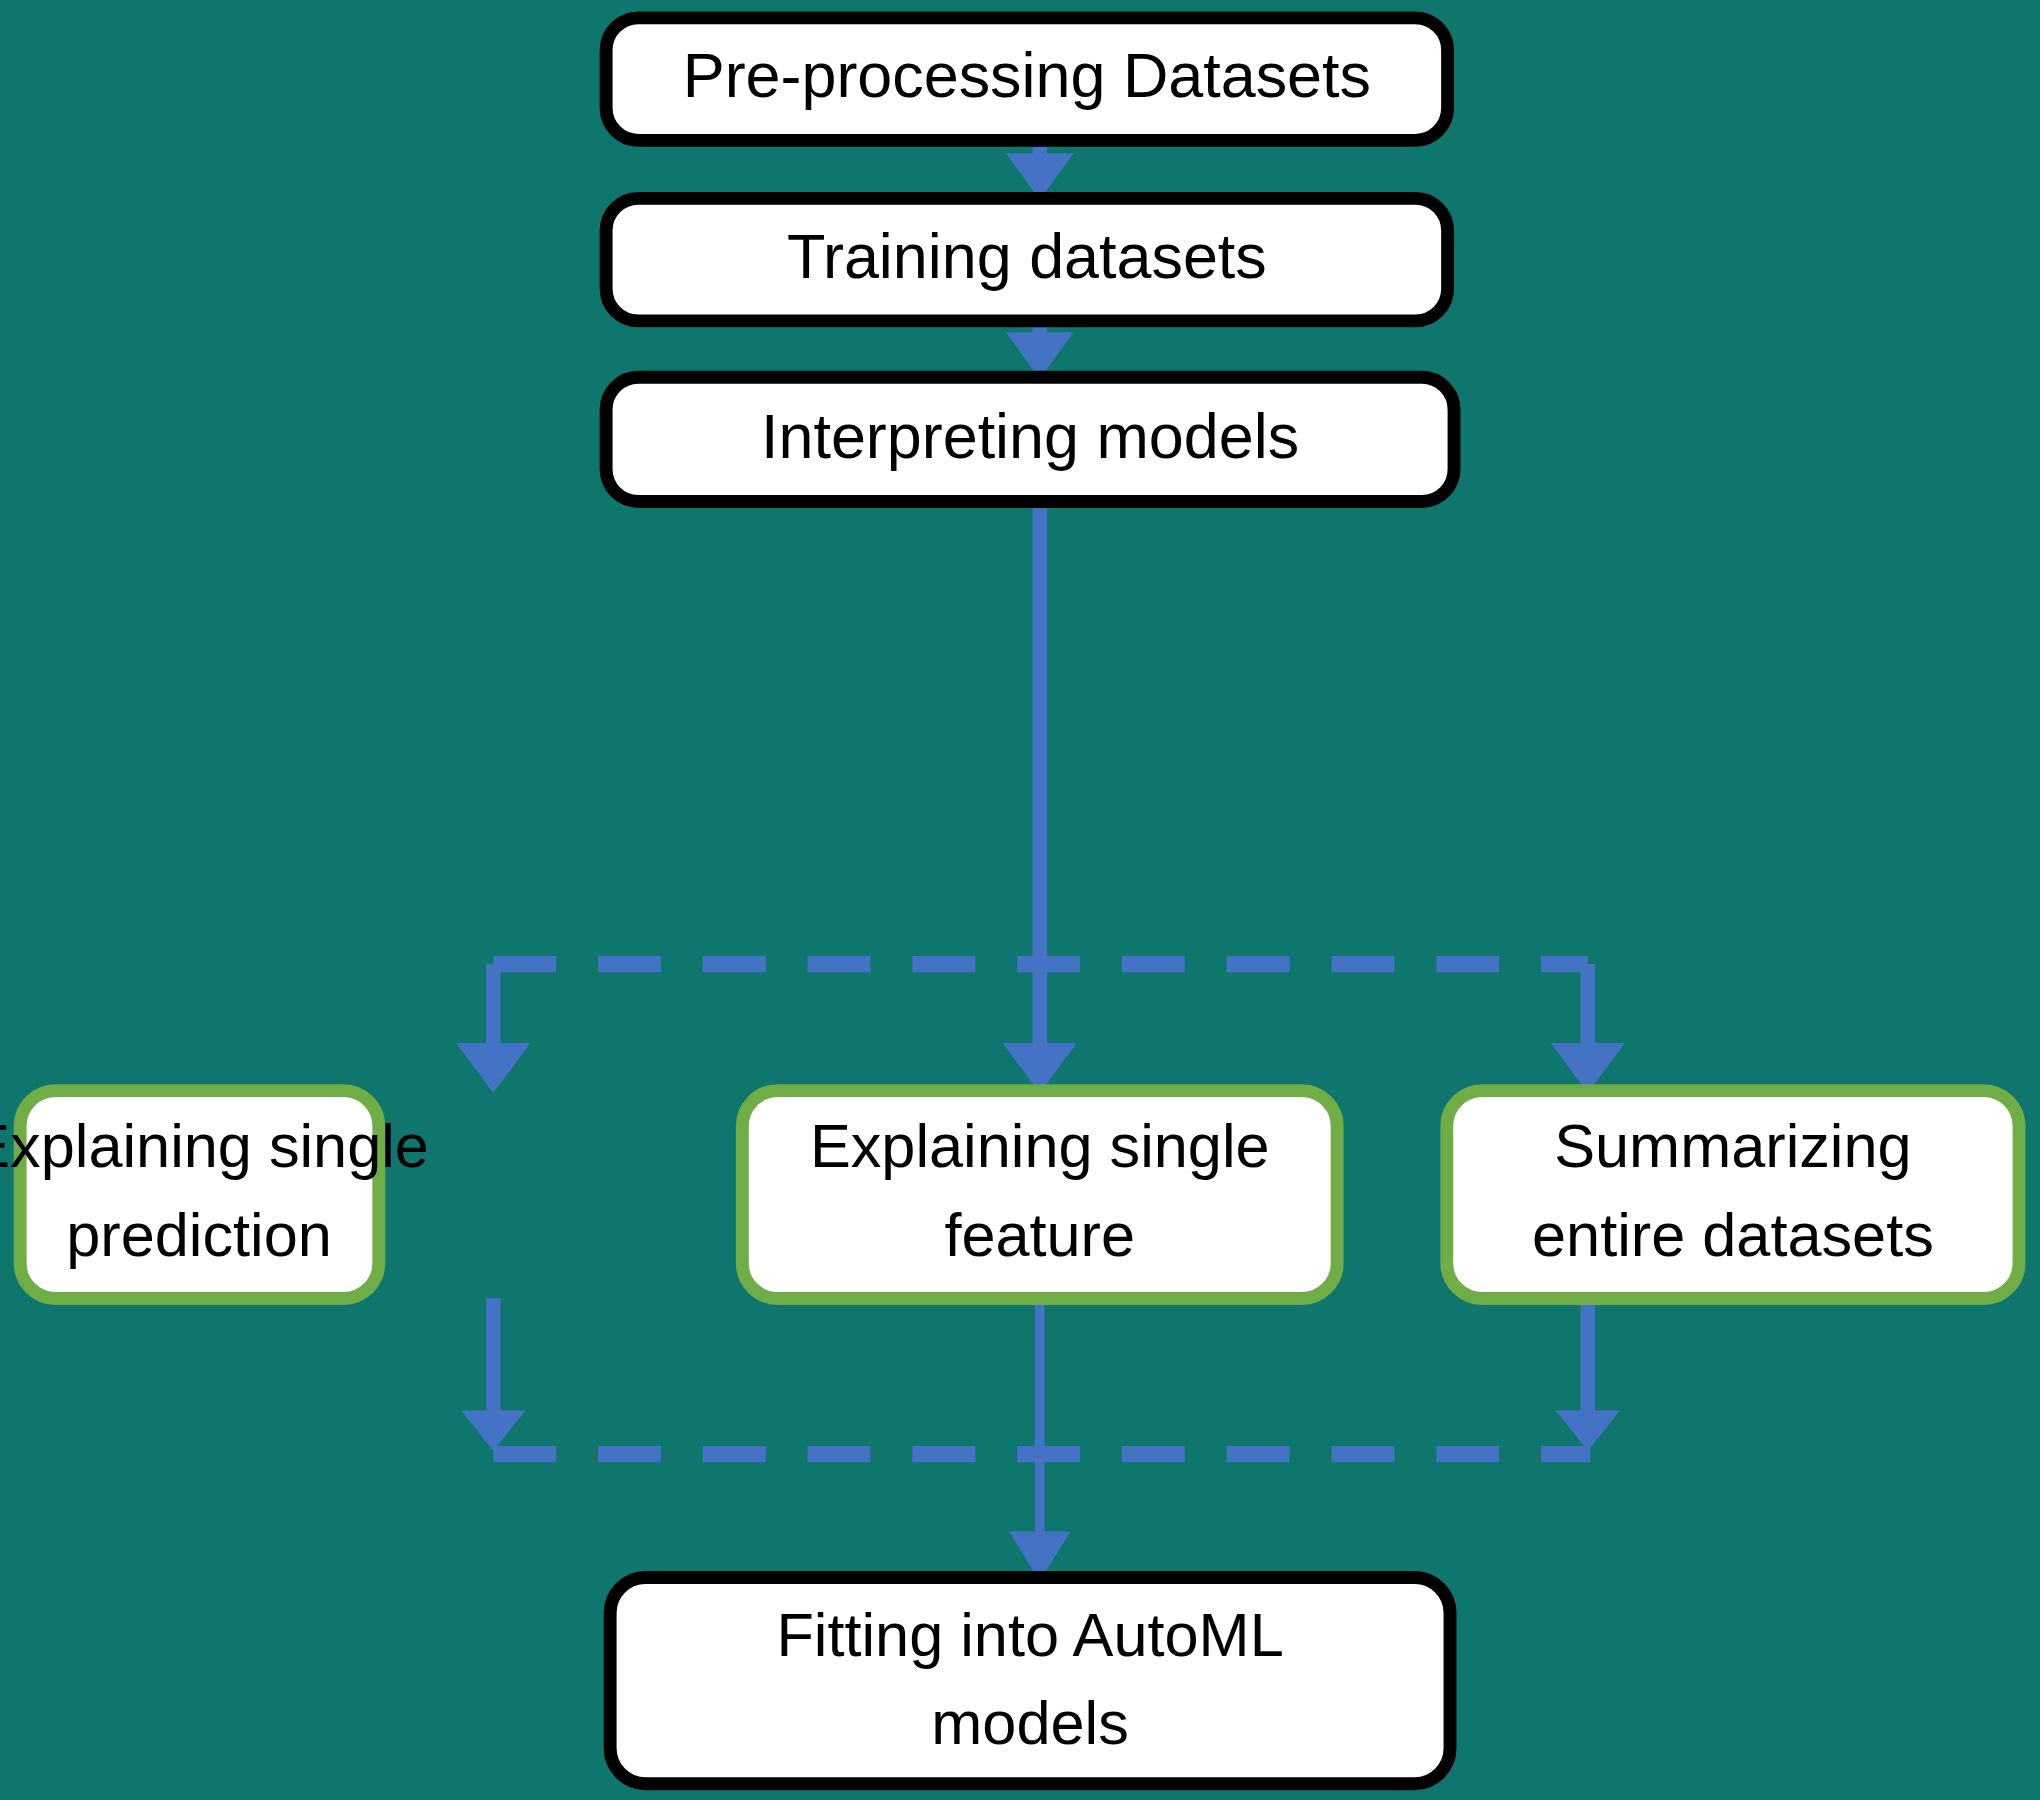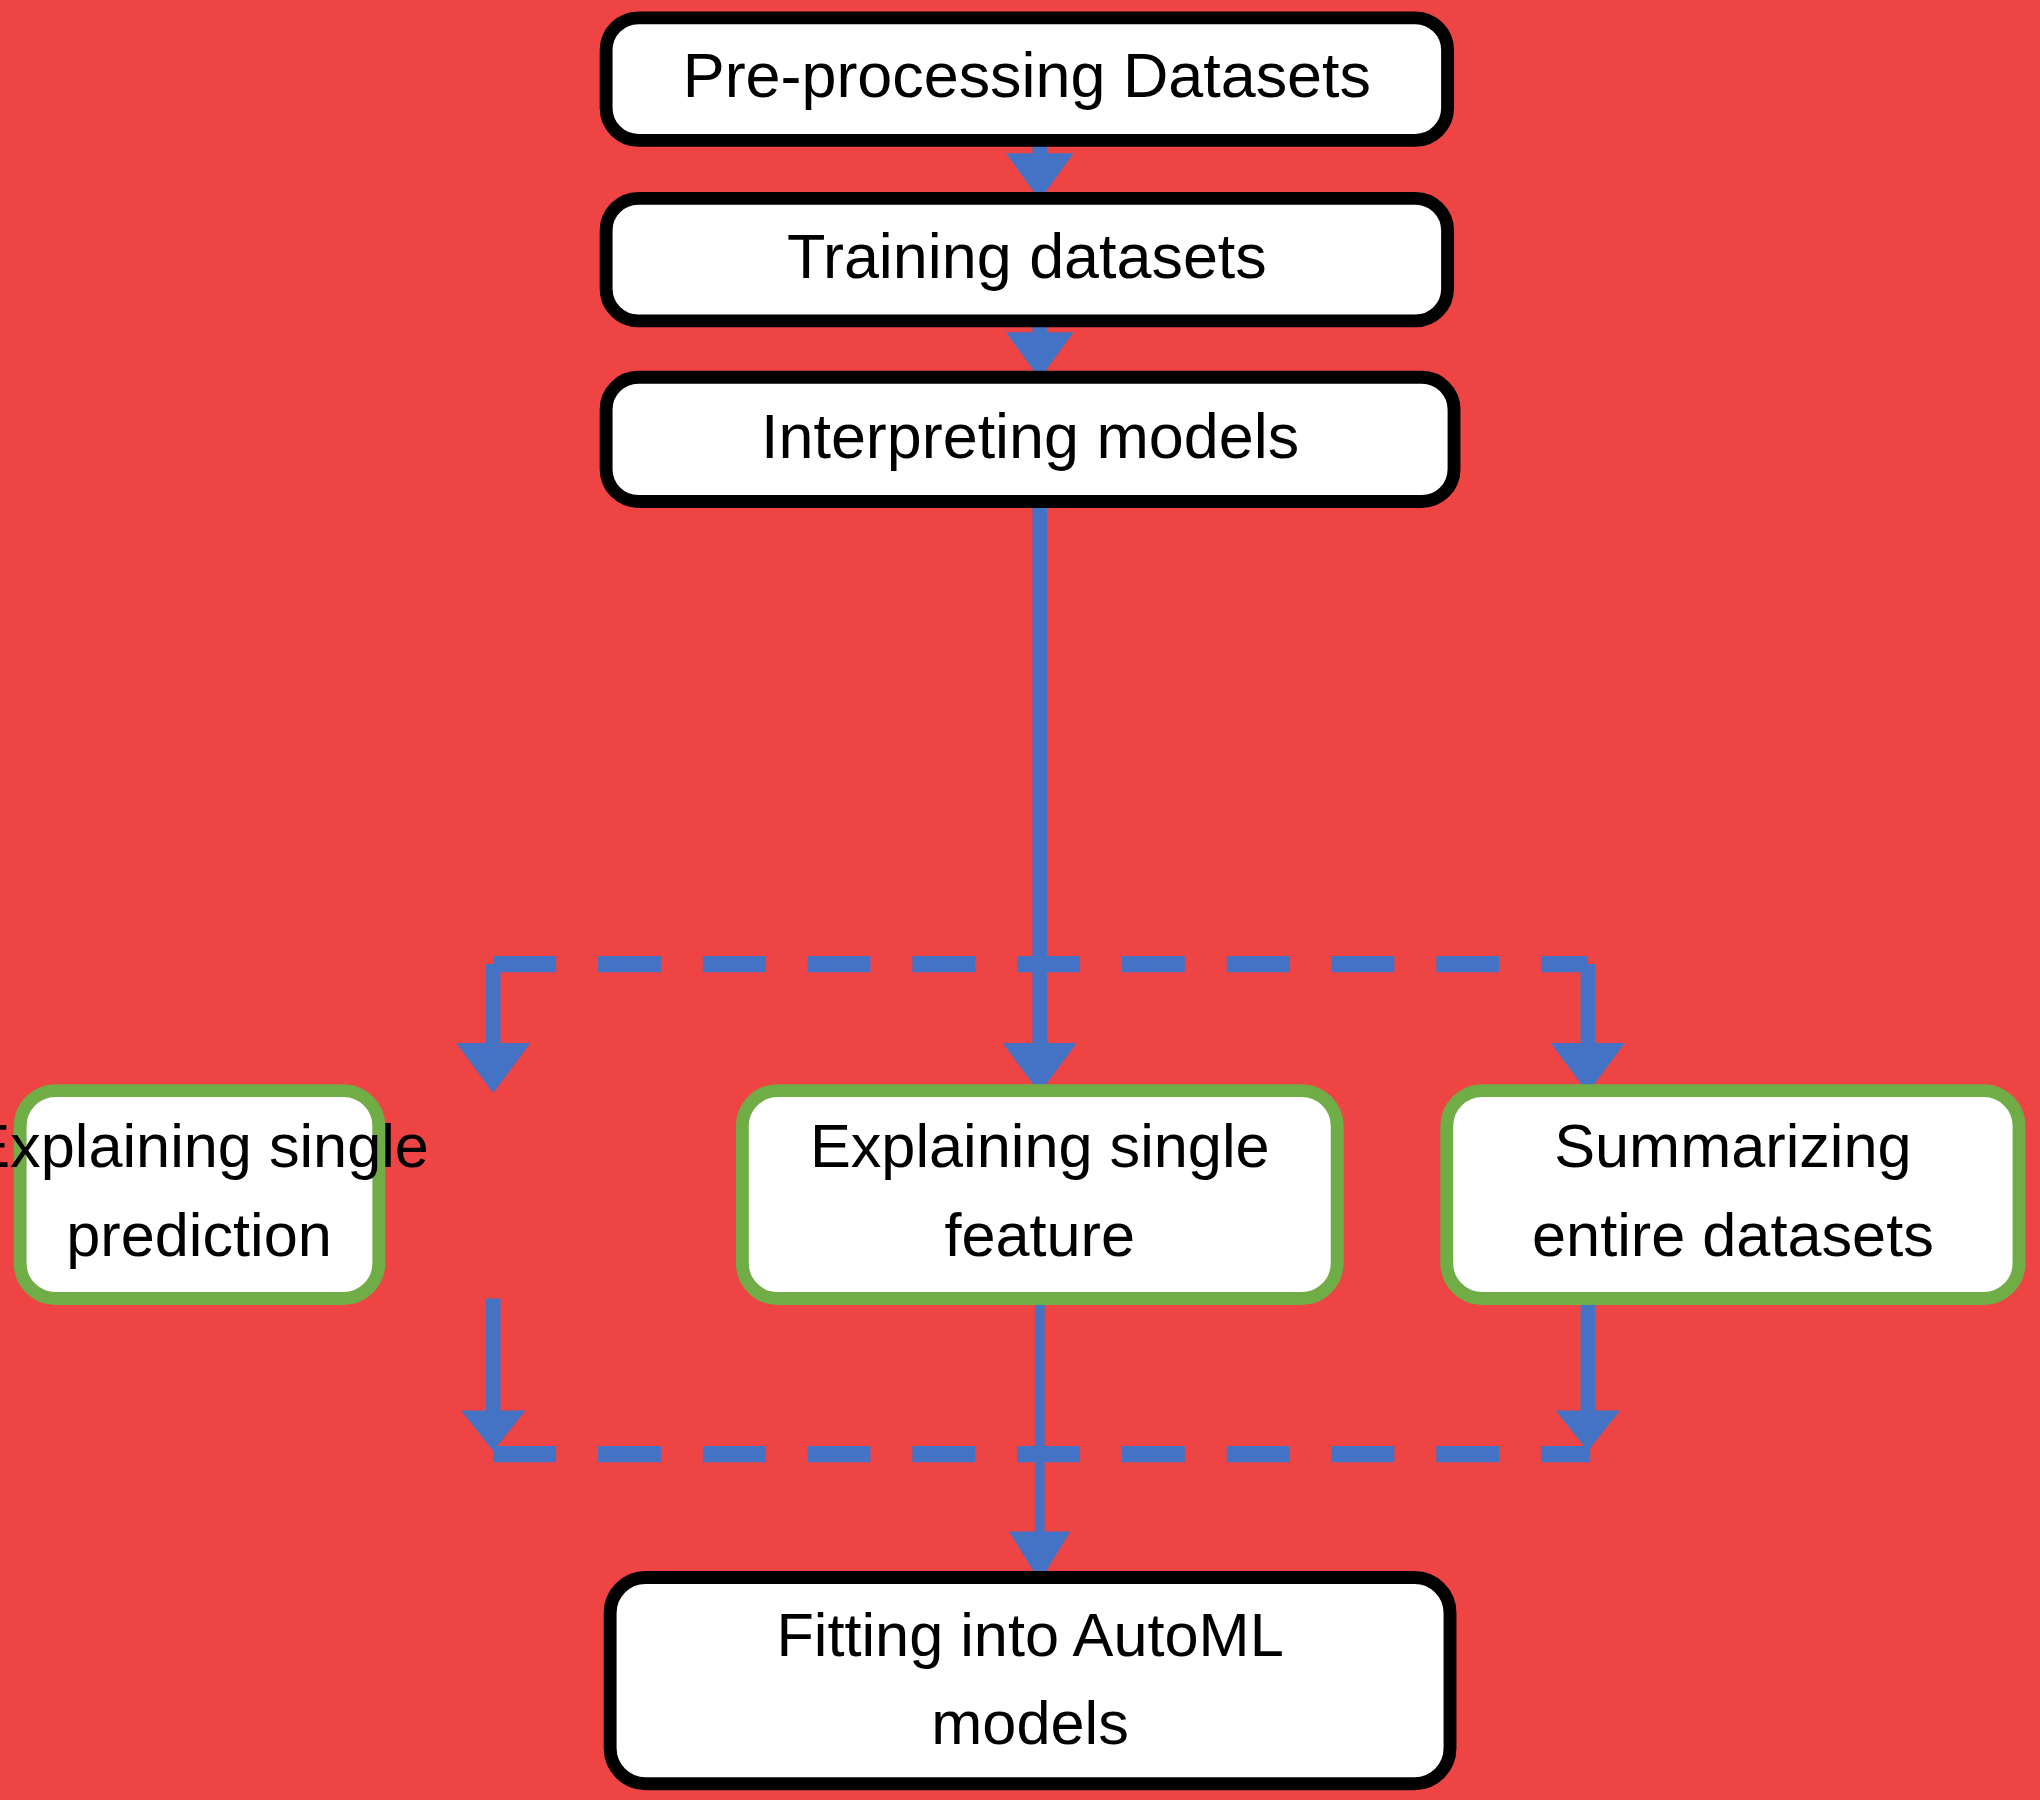--- a/index.html
+++ b/index.html
@@ -7,21 +7,21 @@
     padding: 0;
     background: #ffffff;
   }
   body {
     font-family: "Liberation Sans", sans-serif;
   }
   #diagram-root {
     position: relative;
     width: 2040px;
     height: 1800px;
-    background: #ef4444;
+    background: #0f766e;
     overflow: hidden;
   }
   svg.flow-canvas {
     position: absolute;
     left: 0;
     top: 0;
     width: 2040px;
     height: 1800px;
     display: block;
   }

